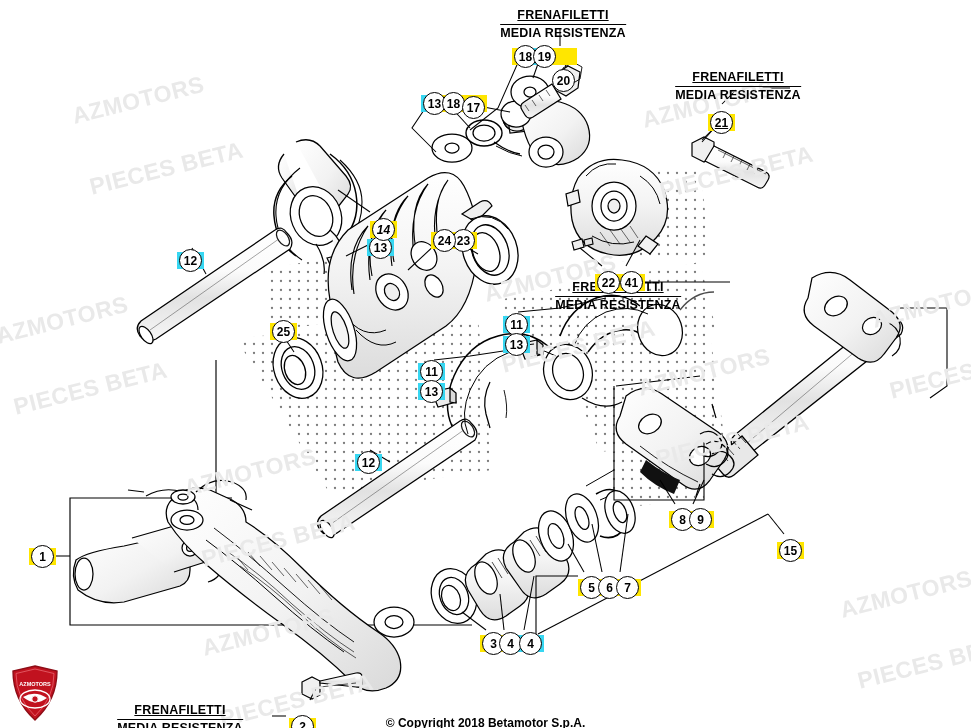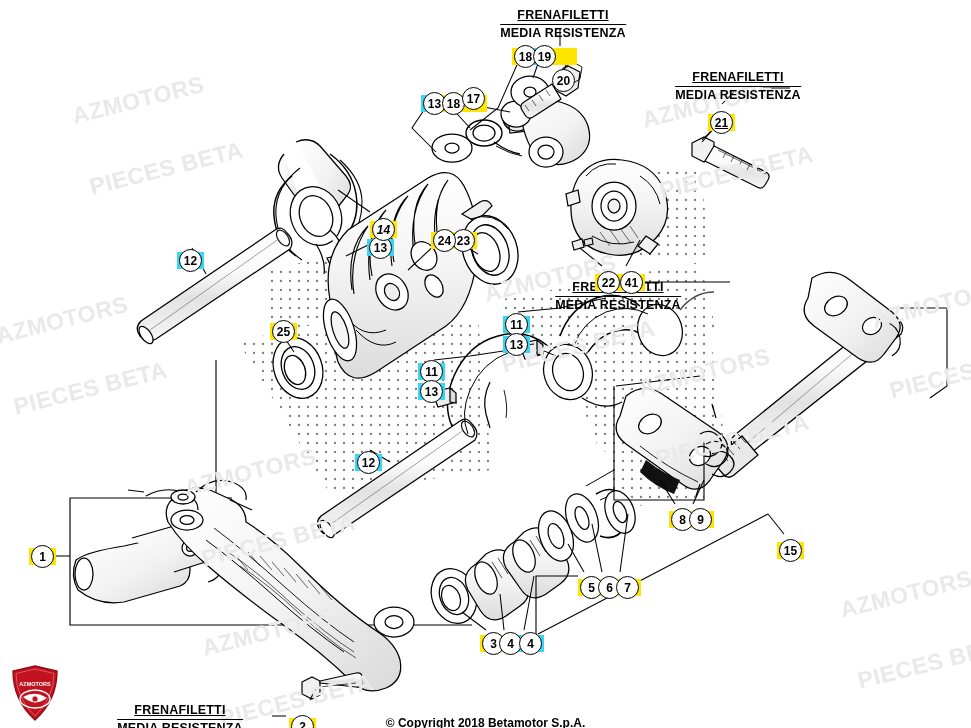--- a/index.html
+++ b/index.html
@@ -519,21 +519,21 @@
       <div class="callout" style="left: 357px; top: 451px;">12</div>
       <div class="hl c" style="left: 367px; top: 239px; width: 27px; height: 17px;"></div>
       <div class="callout" style="left: 369px; top: 236px;">13</div>
       <div class="hl y" style="left: 370px; top: 221px; width: 27px; height: 17px;"></div>
       <div class="callout" style="left: 372px; top: 218px; font-style: italic;">14</div>
       <div class="hl c" style="left: 421px; top: 95px; width: 27px; height: 17px;"></div>
       <div class="callout" style="left: 423px; top: 92px;">13</div>
       <div class="hl y" style="left: 440px; top: 95px; width: 27px; height: 17px;"></div>
       <div class="callout" style="left: 442px; top: 92px;">18</div>
       <div class="hl y" style="left: 460px; top: 95px; width: 27px; height: 17px;"></div>
-      <div class="callout" style="left: 462px; top: 87px;">17</div>
+      <div class="callout" style="left: 462px; top: 96px;">17</div>
       <div class="hl y" style="left: 777px; top: 542px; width: 27px; height: 17px;"></div>
       <div class="callout" style="left: 779px; top: 539px;">15</div>
       <div class="hl y" style="left: 512px; top: 48px; width: 27px; height: 17px;"></div>
       <div class="callout" style="left: 514px; top: 45px;">18</div>
       <div class="hl c" style="left: 531px; top: 48px; width: 27px; height: 17px;"></div>
       <div class="callout" style="left: 533px; top: 45px;">19</div>
       <div class="hl y" style="left: 550px; top: 48px; width: 27px; height: 17px;"></div>
       <div class="callout" style="left: 552px; top: 45px; margin-top: 24px;">20</div>
       <div class="hl y" style="left: 708px; top: 114px; width: 27px; height: 17px;"></div>
       <div class="callout" style="left: 710px; top: 111px; text-decoration: underline;">21</div>

